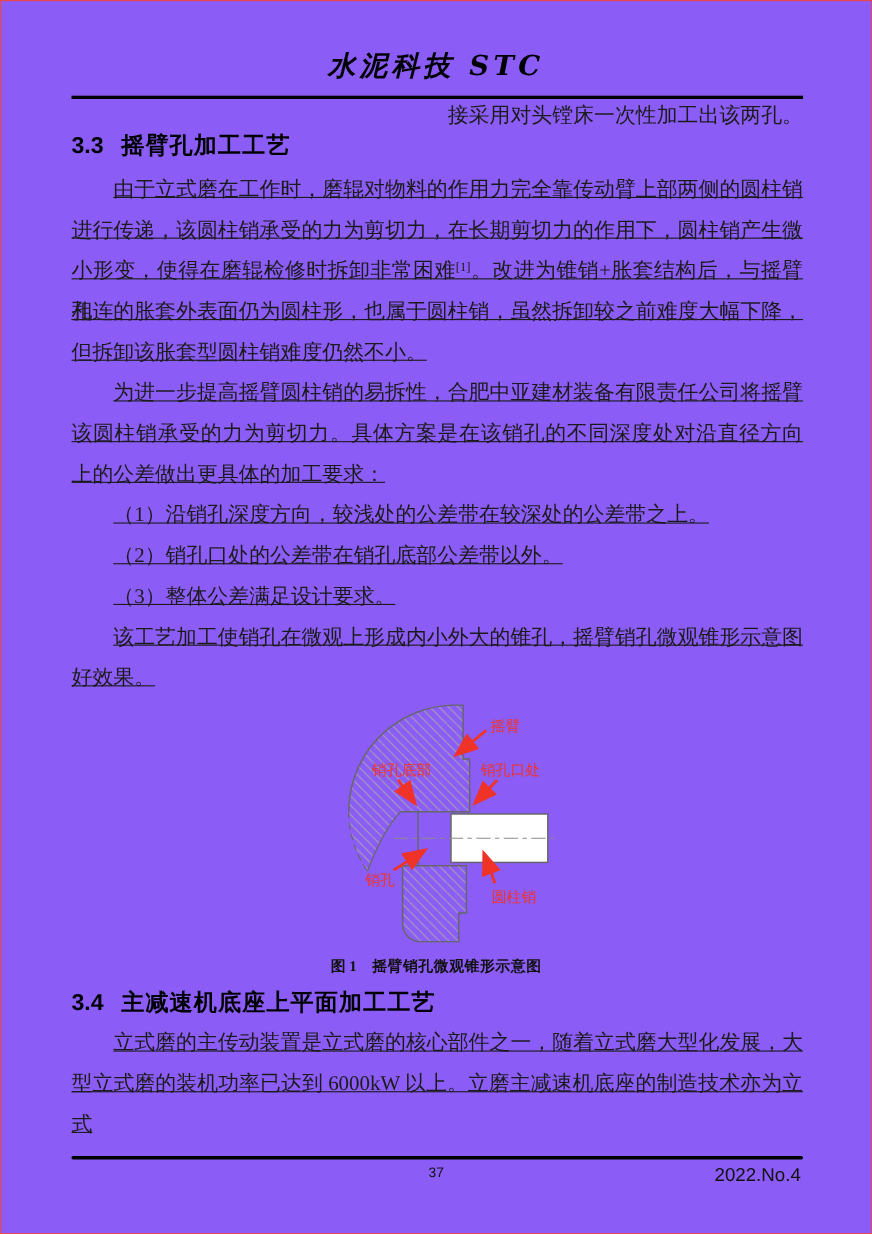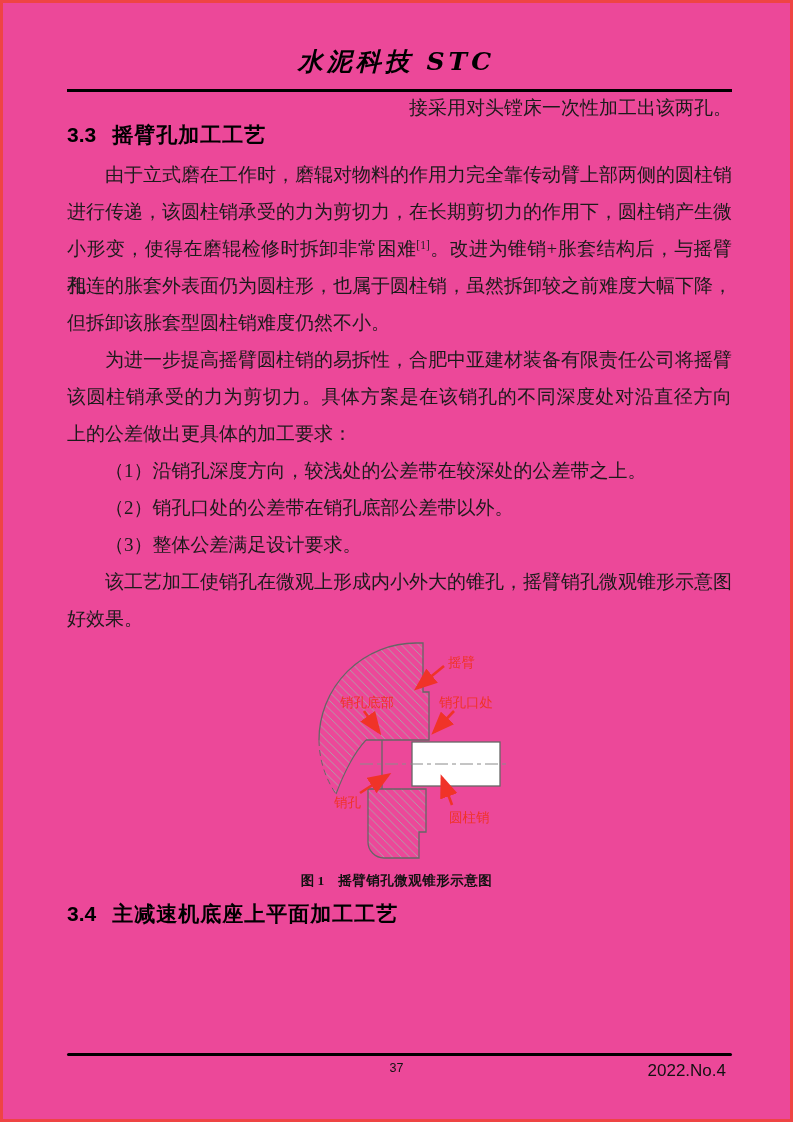--- a/index.html
+++ b/index.html
@@ -1,18 +1,18 @@
 <!DOCTYPE html>
 <html><head>
 <meta charset="utf-8">
 <style>
   html,body { margin:0; padding:0; background:#ffffff; }
   .page {
-    position:relative; width:793px; height:1122px; background:#ec4899;
-    border:3px solid #ef4444; box-sizing:border-box; overflow:hidden;
+    position:relative; width:793px; height:1122px; background:#8b5cf6;
+    border:1px solid #ef4444; box-sizing:border-box; overflow:hidden;
     font-family:"Liberation Serif","DejaVu Serif",serif; color:#1b1b1b;
   }
   .journal-header {
     position:absolute; top:42px; left:0; width:100%; text-align:center;
     font-family:"DejaVu Serif","Liberation Serif",serif; font-style:italic;
     font-weight:bold; font-size:25px; letter-spacing:4px; color:#000;
   }
   .header-rule { position:absolute; top:86px; left:64px; width:665px; height:3px; background:#000; }
   .intro-line {
     position:absolute; top:92px; left:64px; width:665px;
@@ -20,21 +20,21 @@
   }
   .section-heading {
     position:absolute; left:64px; width:665px;
     font-family:"Liberation Sans","DejaVu Sans",sans-serif;
     font-weight:bold; font-size:21px; line-height:28px; color:#000;
   }
   #heading-3-3 { top:118px; }
   #heading-3-4 { top:897px; }
   .section-heading .h-title { margin-left:16px; letter-spacing:1px; }
   .body-flow { position:absolute; top:153px; left:64px; width:665px; }
-  .line { height:37px; line-height:37px; font-size:19px; white-space:nowrap; overflow:visible; }
+  .line { height:37px; line-height:37px; font-size:19px; white-space:nowrap; overflow:visible;text-decoration:underline; }
   .line.j { white-space:normal; text-align:justify; text-align-last:justify; }
   .line.indent { text-indent:38px; }
   sup.ref { font-size:11.5px; line-height:0; vertical-align:6px; letter-spacing:0; }
   .figure-wrap { position:absolute; top:632px; left:295px; width:215px; height:232px; }
   .fig-label {
     font-family:"Liberation Sans","DejaVu Sans",sans-serif;
     font-size:13.5px; font-weight:500; fill:#f03328;
   }
   .fig-caption {
     position:absolute; top:869px; left:0; width:100%; text-align:center;
@@ -126,18 +126,22 @@
   </div>
 
   <div class="fig-caption">
     <span>图 1</span><span class="cap-gap">摇臂销孔微观锥形示意图</span>
   </div>
 
   <div class="section-heading" id="heading-3-4">
     <span>3.4</span><span class="h-title">主减速机底座上平面加工工艺</span>
   </div>
 
+  <div class="para-3-4">
+    <div class="line j indent">立式磨的主传动装置是立式磨的核心部件之一，随着立式磨大型化发展，大</div>
+    <div class="line j">型立式磨的装机功率已达到 6000kW 以上。立磨主减速机底座的制造技术亦为立式</div>
+  </div>
 
   <div class="footer-rule"></div>
   <div class="footer-page">37</div>
   <div class="footer-issue">2022.No.4</div>
 
 </div>
 
 </body></html>

